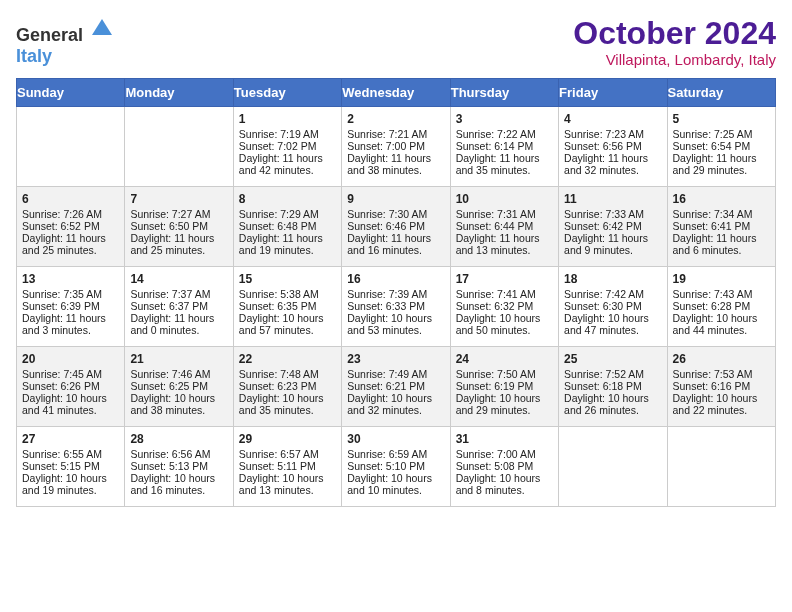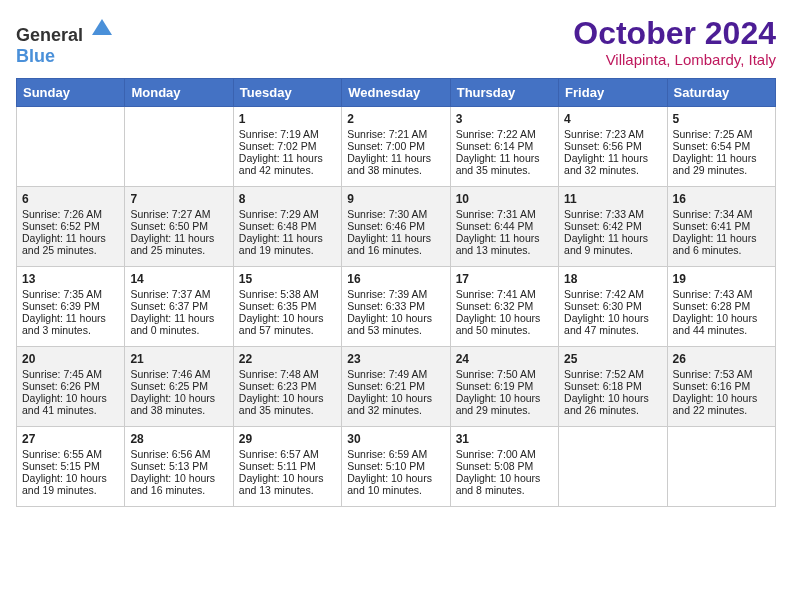--- a/index.html
+++ b/index.html
@@ -51,21 +51,21 @@
     }
     table {
       width: 100%;
       border-collapse: collapse;
       table-layout: fixed;
     }
     thead tr th {
       background-color: #4472c4;
       color: #fff;
       text-align: left;
-      padding: 6px 6px;
+      padding: 6px 0;
       font-size: 13px;
       font-weight: bold;
       border: 1px solid #3a62b0;
     }
     tbody tr td {
       border: 1px solid #ccc;
       vertical-align: top;
       padding: 5px 5px;
       font-size: 10.5px;
       color: #222;
@@ -90,21 +90,21 @@
 </head>
 <body>
 
 <div class="header">
   <div class="logo">
     <div>
       <span class="logo-text-general">General</span>
       <svg class="logo-icon" viewBox="0 0 24 24">
         <polygon points="12,2 22,18 2,18" fill="#4a90d9"></polygon>
       </svg><br>
-      <span class="logo-text-blue">Blue</span>
+      <span class="logo-text-blue">Italy</span>
     </div>
   </div>
   <div class="title-block">
     <h1>October 2024</h1>
     <h2>Villapinta, Lombardy, Italy</h2>
   </div>
 </div>
 
 <table>
   <thead>

